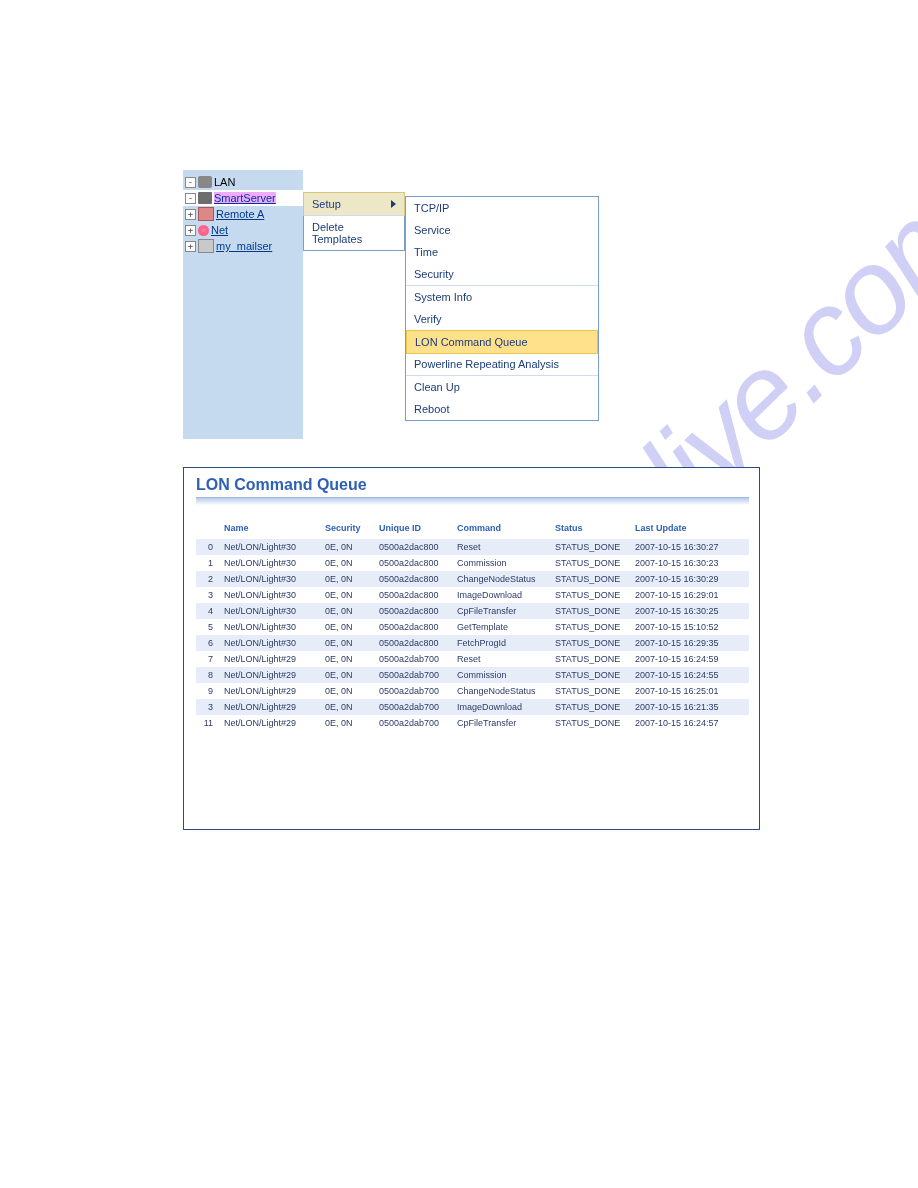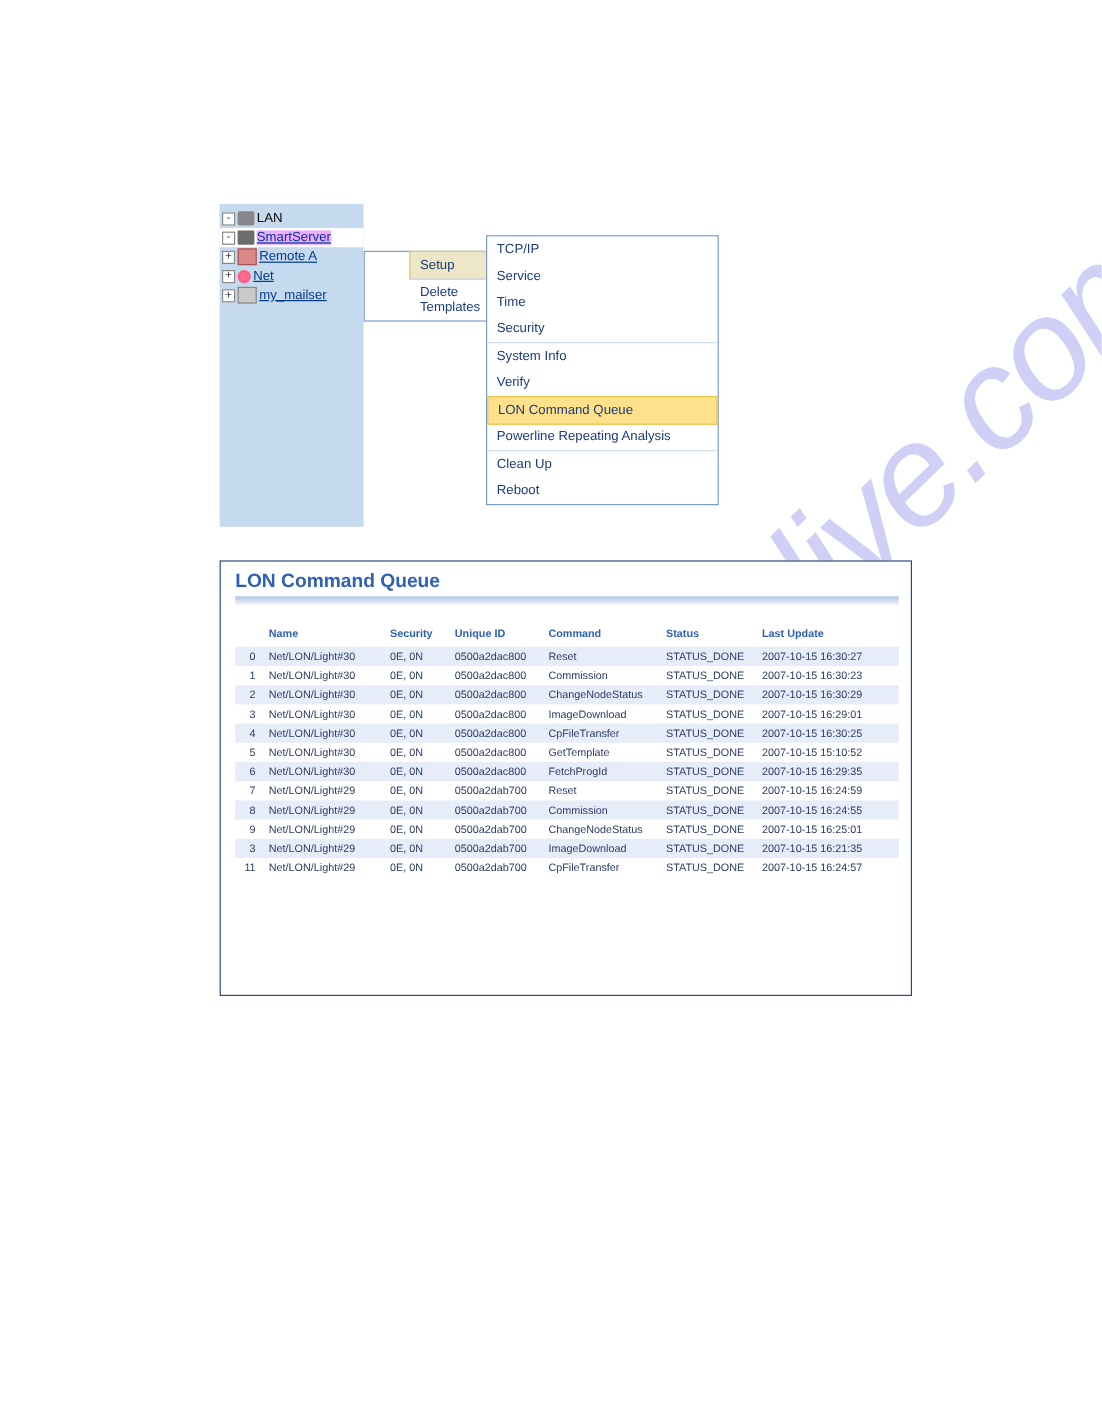--- a/index.html
+++ b/index.html
@@ -105,23 +105,22 @@
 
   
   .menu {
     position: absolute;
     background: #fff;
     border: 1px solid #7a9ccf;
     font-size: 11px;
     color: #1b3c7a;
   }
   .menu1 {
-    top: 39px; left: 120px;
+    top: 22px; left: 120px;
     width: 100px;
-    padding-left: 38px;
   }
   .menu div.item {
     padding: 5px 8px;
     display: flex;
     justify-content: space-between;
     align-items: center;
   }
   .menu div.sep {
     height: 1px;
     background: #cfdcf0;

